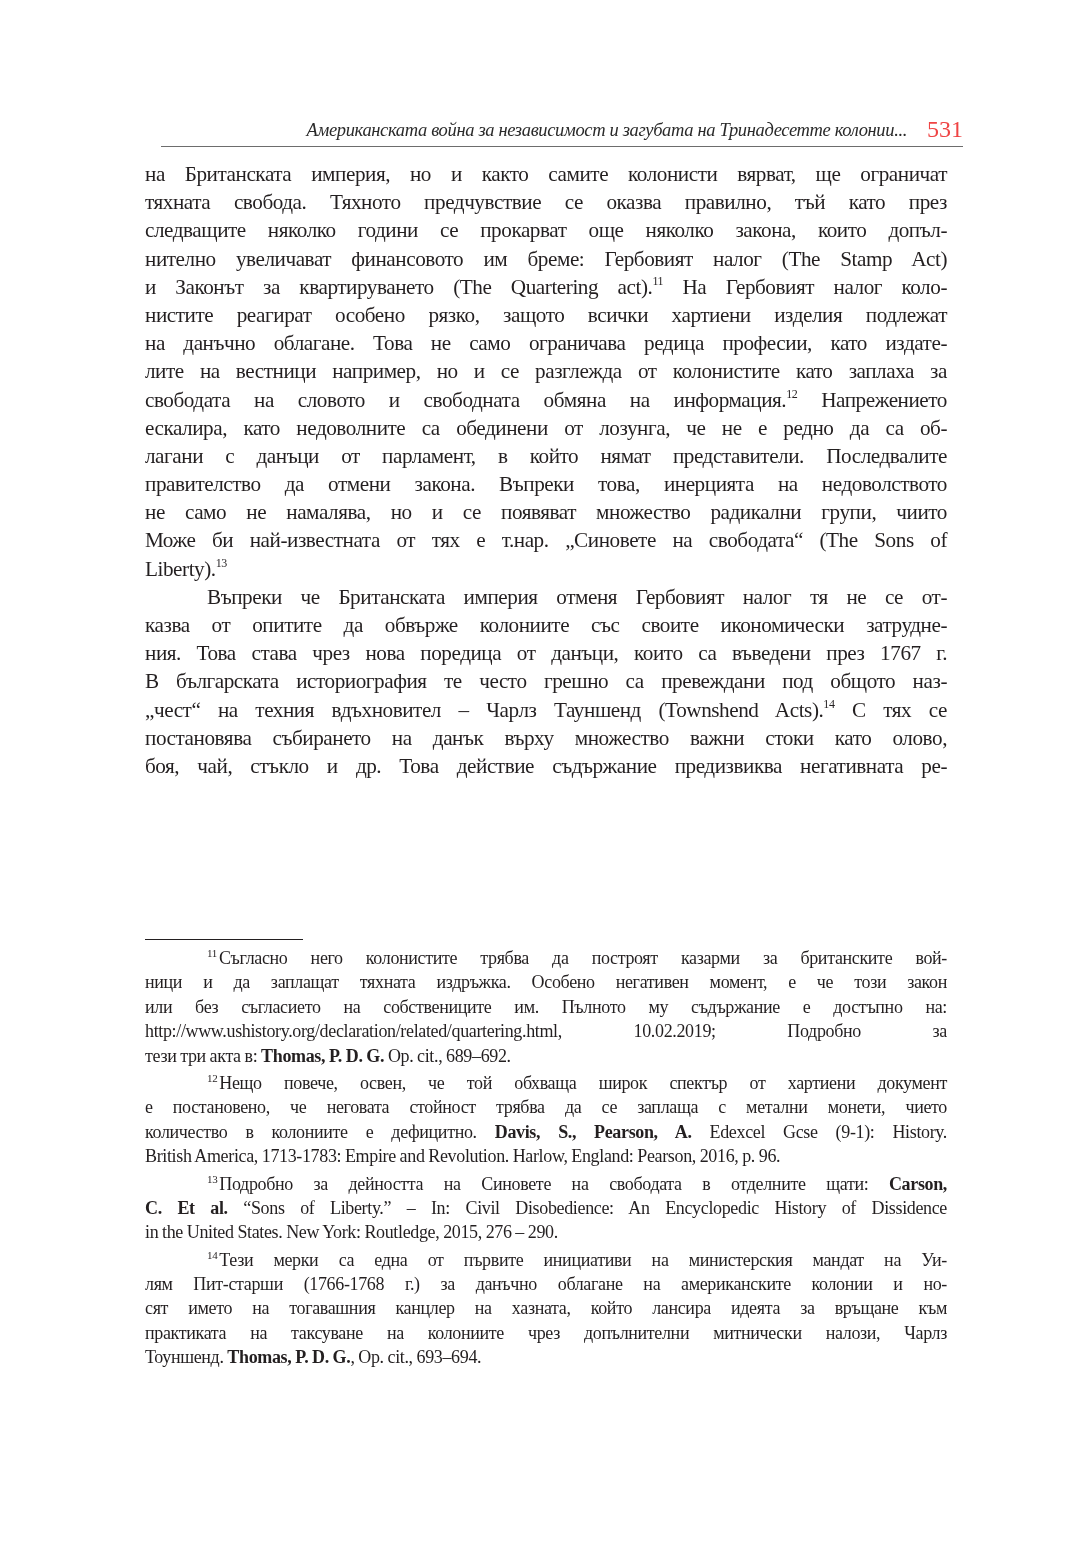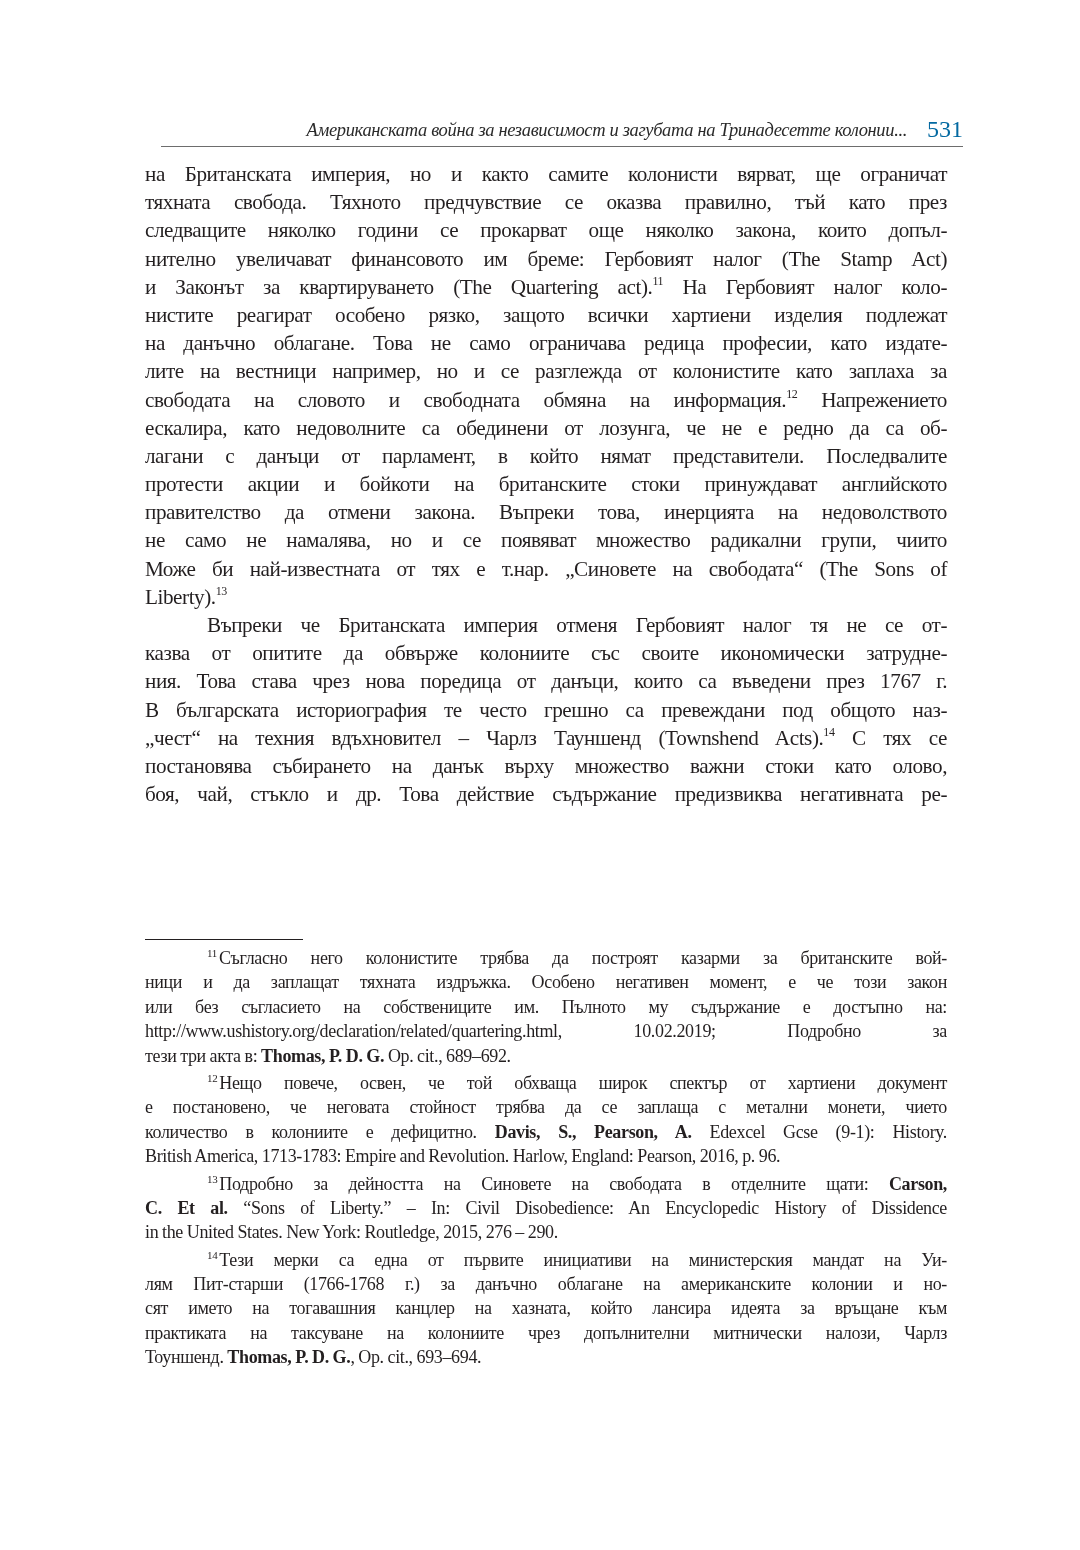--- a/index.html
+++ b/index.html
@@ -37,21 +37,21 @@
     font-size: 18.5px;
     letter-spacing: -0.35px;
     white-space: nowrap;
     color: #2a2a2a;
   }
   .page-number {
     position: absolute;
     right: 0;
     top: 0;
     font-size: 24px;
-    color: #0369a1;
+    color: #ef4444;
   }
   .body-text {
     position: absolute;
     top: 160px;
     left: 0;
     width: 802px;
     font-size: 21.2px;
     line-height: 28.2px;
   }
   .line {
@@ -141,21 +141,20 @@
       <span class="line"><span>тяхната свобода. Тяхното предчувствие се оказва правилно, тъй като през</span></span>
       <span class="line"><span>следващите няколко години се прокарват още няколко закона, които допъл-</span></span>
       <span class="line"><span>нително увеличават финансовото им бреме: Гербовият налог (The Stamp Act)</span></span>
       <span class="line"><span>и Законът за квартируването (The Quartering act).</span><sup class="fn">11</sup><span> На Гербовият налог коло-</span></span>
       <span class="line"><span>нистите реагират особено рязко, защото всички хартиени изделия подлежат</span></span>
       <span class="line"><span>на данъчно облагане. Това не само ограничава редица професии, като издате-</span></span>
       <span class="line"><span>лите на вестници например, но и се разглежда от колонистите като заплаха за</span></span>
       <span class="line"><span>свободата на словото и свободната обмяна на информация.</span><sup class="fn">12</sup><span> Напрежението</span></span>
       <span class="line"><span>ескалира, като недоволните са обединени от лозунга, че не е редно да са об-</span></span>
       <span class="line"><span>лагани с данъци от парламент, в който нямат представители. Последвалите</span></span>
-      <span class="line"><span>протести акции и бойкоти на британските стоки принуждават английското</span></span>
       <span class="line"><span>правителство да отмени закона. Въпреки това, инерцията на недоволството</span></span>
       <span class="line"><span>не само не намалява, но и се появяват множество радикални групи, чиито</span></span>
       <span class="line"><span>Може би най-известната от тях е т.нар. „Синовете на свободата“ (The Sons of</span></span>
       <span class="line last"><span>Liberty).</span><sup class="fn">13</sup></span>
     </div>
 
     <div>
       <span class="line indent"><span>Въпреки че Британската империя отменя Гербовият налог тя не се от-</span></span>
       <span class="line"><span>казва от опитите да обвърже колониите със своите икономически затрудне-</span></span>
       <span class="line"><span>ния. Това става чрез нова поредица от данъци, които са въведени през 1767 г.</span></span>

